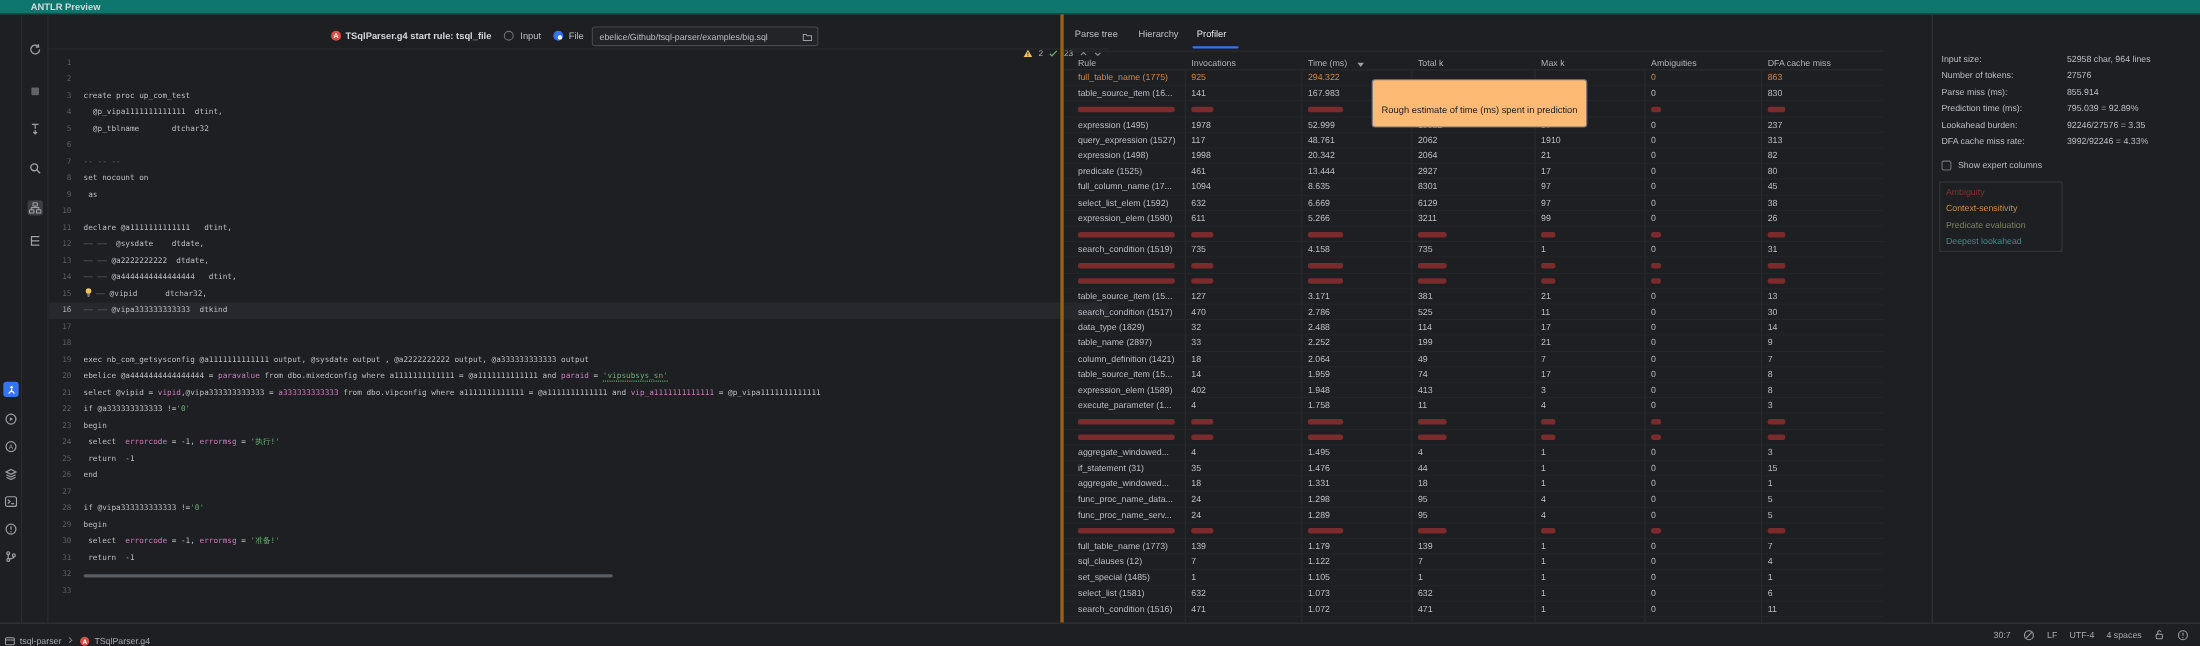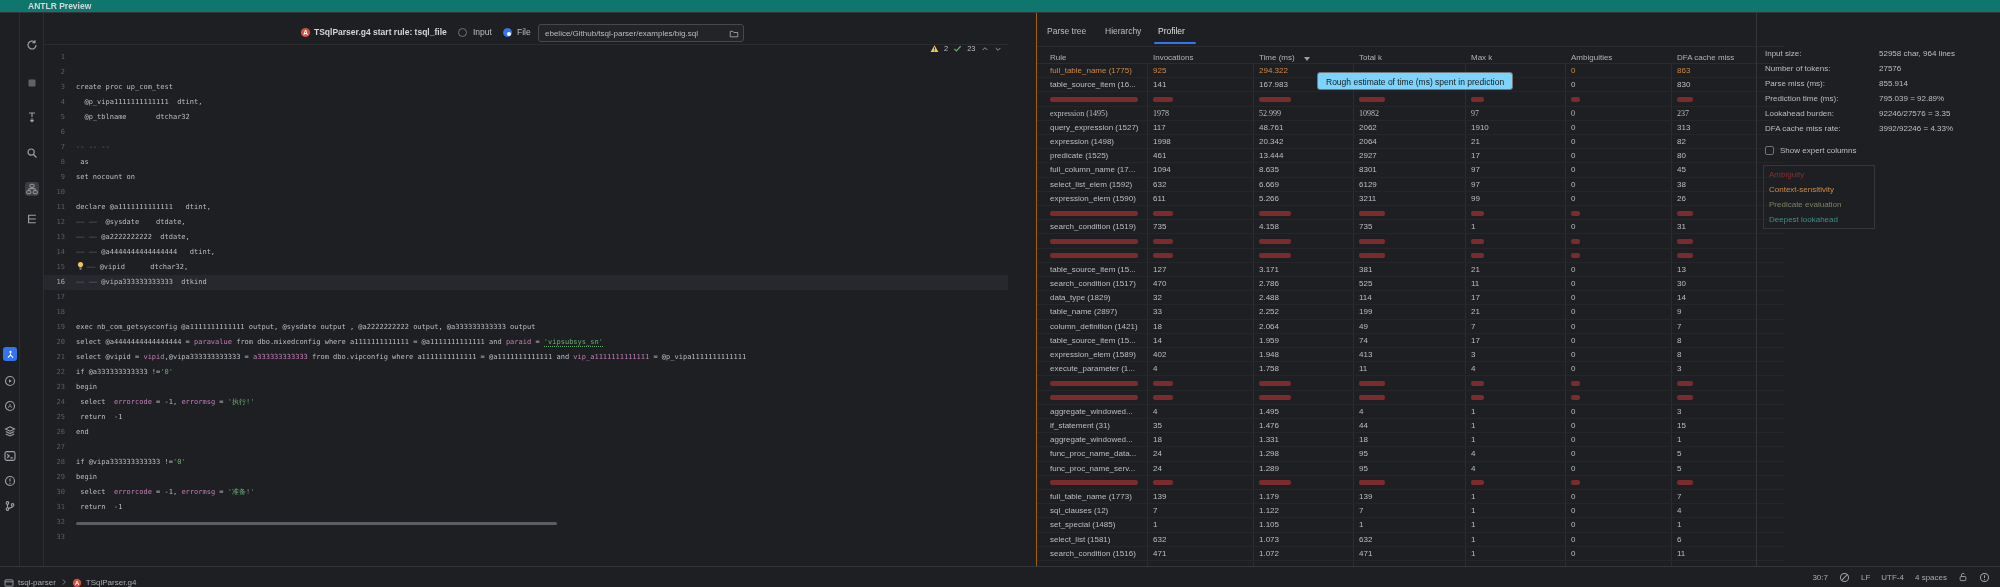--- a/index.html
+++ b/index.html
@@ -46,37 +46,37 @@
 #code-lines{position:absolute;left:32px;top:5px;width:930px}
 .code-line{height:15px;line-height:15px;font-family:"DejaVu Sans Mono",monospace;font-size:7px;white-space:pre;color:#bcbec4}
 .tk-m{color:#6e727a}
 .tk-p{color:#c77dbb}
 .tk-s{color:#6aab73}
 .tk-su{color:#6aab73;border-bottom:1px dotted #6aab73}
 .bulb{display:inline-block;width:11px;height:10px;vertical-align:-2px}
 #h-scrollbar{position:absolute;left:32px;top:477px;width:481px;height:3px;background:#5a5d61;border-radius:2px}
 
 
-#rpanel{position:absolute;left:1036px;top:13px;width:748px;height:553px;border-left:1px solid #a16207;overflow:hidden}
+#rpanel{position:absolute;left:964px;top:13px;width:748px;height:553px;border-left:3px solid #a16207;overflow:hidden}
 .tab{position:absolute;top:13px;font-size:8.5px;color:#bcbec4;white-space:nowrap}
 .tab.active{color:#dfe1e5}
 #tab-underline{position:absolute;left:117px;top:29px;width:42px;height:2px;background:#3574f0;border-radius:1px}
 #tabs-sep{position:absolute;left:0;top:33px;width:748px;height:1px;background:#292b2f}
 .hc{position:absolute;top:40px;font-size:8px;color:#b0b2b7;white-space:nowrap}
 .c0{left:13px}.c1{left:116px}.c2{left:222px}.c3{left:322px}.c4{left:434px}.c5{left:534px}.c6{left:640px}
 #sort-arrow{position:absolute;left:267px;top:44px;width:0;height:0;border-left:3.5px solid transparent;border-right:3.5px solid transparent;border-top:4px solid #9da0a6}
 #header-sep{position:absolute;left:0;top:50px;width:748px;height:1px;background:#292b2f}
 #table-body{position:absolute;left:0;top:51px;width:748px;height:502px;overflow:hidden}
 .vgrid{position:absolute;top:0;width:1px;height:502px;background:#2a2c30}
 .t-row{position:absolute;left:0;width:748px;height:14.2px;line-height:14.2px;border-bottom:1px solid #242628}
 .t-cell{position:absolute;top:0;font-size:8px;white-space:nowrap;color:#bcbec4}
 .t-row.orange .t-cell{color:#d08845}
 .bar{position:absolute;top:4.5px;height:5px;background:#7c2b2c;border-radius:2px}
-#tooltip{position:absolute;left:280px;top:59px;height:18px;line-height:12px;background:#7dd3fc;color:#1a1b1e;
-  font-size:8.5px;padding:3px 8px;border-radius:3px;border:1px solid #73767a;white-space:nowrap;z-index:6}
+#tooltip{position:absolute;left:280px;top:59px;height:18px;line-height:12px;background:#fdba74;color:#1a1b1e;
+  font-size:8.5px;padding:21px 8px;border-radius:3px;border:1px solid #73767a;white-space:nowrap;z-index:6}
 
 
 #stats{position:absolute;left:1756px;top:13px;width:244px;height:553px;border-left:1px solid #34363a}
 #stats-rows{position:absolute;left:8px;top:33px;width:230px}
 .stat-row{height:15px;line-height:15px;font-size:8px;display:flex}
 .stat-label{width:114px;color:#bcbec4}
 .stat-value{color:#bcbec4;white-space:nowrap}
 #expert-row{position:absolute;left:8px;top:133px;display:flex;align-items:center;gap:6px}
 #expert-box{width:9px;height:9px;border:1px solid #6e7278;border-radius:2px;background:#1e1f22}
 #expert-label{font-size:8px;color:#bcbec4}
@@ -296,37 +296,37 @@
       <div class="gutter-line">33</div>
     </div>
   <div id="code-lines">
       <div class="code-line"></div>
       <div class="code-line"></div>
       <div class="code-line"><span class="tk-d">create proc up_com_test</span></div>
       <div class="code-line"><span class="tk-d">  @p_vipa1111111111111  dtint,</span></div>
       <div class="code-line"><span class="tk-d">  @p_tblname       dtchar32</span></div>
       <div class="code-line"></div>
       <div class="code-line"><span class="tk-m">-- -- --</span></div>
+      <div class="code-line"><span class="tk-d">set nocount on</span></div>
       <div class="code-line"><span class="tk-d"> as</span></div>
-      <div class="code-line"><span class="tk-d">set nocount on</span></div>
       <div class="code-line"></div>
       <div class="code-line"><span class="tk-d">declare @a1111111111111   dtint,</span></div>
       <div class="code-line"><span class="tk-m">—— —— </span><span class="tk-d"> @sysdate    dtdate,</span></div>
       <div class="code-line"><span class="tk-m">—— —— </span><span class="tk-d">@a2222222222  dtdate,</span></div>
       <div class="code-line"><span class="tk-m">—— —— </span><span class="tk-d">@a4444444444444444   dtint,</span></div>
       <div class="code-line"><span class="bulb"><svg width="9" height="10" viewBox="0 0 12 13">
             <circle cx="6" cy="4.6" r="3.4" fill="#f2c55c"></circle>
             <rect x="4.4" y="8.4" width="3.2" height="1.6" rx="0.4" fill="#9da0a6"></rect>
             <rect x="4.9" y="10.4" width="2.2" height="1" rx="0.3" fill="#9da0a6"></rect>
           </svg></span><span class="tk-m">—— </span><span class="tk-d">@vipid      dtchar32,</span></div>
       <div class="code-line"><span class="tk-m">—— —— </span><span class="tk-d">@vipa333333333333  dtkind</span></div>
       <div class="code-line"></div>
       <div class="code-line"></div>
       <div class="code-line"><span class="tk-d">exec nb_com_getsysconfig @a1111111111111 output, @sysdate output , @a2222222222 output, @a333333333333 output</span></div>
-      <div class="code-line"><span class="tk-d">select @a4444444444444444 = </span><span class="tk-p">paravalue</span><span class="tk-d"> from dbo.mixedconfig where a1111111111111 = @a1111111111111 and </span><span class="tk-p">paraid</span><span class="tk-d"> = </span><span class="tk-su">'vipsubsys_sn'</span></div>
+      <div class="code-line"><span class="tk-d">ebelice @a4444444444444444 = </span><span class="tk-p">paravalue</span><span class="tk-d"> from dbo.mixedconfig where a1111111111111 = @a1111111111111 and </span><span class="tk-p">paraid</span><span class="tk-d"> = </span><span class="tk-su">'vipsubsys_sn'</span></div>
       <div class="code-line"><span class="tk-d">select @vipid = </span><span class="tk-p">vipid</span><span class="tk-d">,@vipa333333333333 = </span><span class="tk-p">a333333333333</span><span class="tk-d"> from dbo.vipconfig where a1111111111111 = @a1111111111111 and </span><span class="tk-p">vip_a1111111111111</span><span class="tk-d"> = @p_vipa1111111111111</span></div>
       <div class="code-line"><span class="tk-d">if @a333333333333 !=</span><span class="tk-s">'0'</span></div>
       <div class="code-line"><span class="tk-d">begin</span></div>
       <div class="code-line"><span class="tk-d"> select  </span><span class="tk-p">errorcode</span><span class="tk-d"> = -1, </span><span class="tk-p">errormsg</span><span class="tk-d"> = </span><span class="tk-s">'执行!'</span></div>
       <div class="code-line"><span class="tk-d"> return  -1</span></div>
       <div class="code-line"><span class="tk-d">end</span></div>
       <div class="code-line"></div>
       <div class="code-line"><span class="tk-d">if @vipa333333333333 !=</span><span class="tk-s">'0'</span></div>
       <div class="code-line"><span class="tk-d">begin</span></div>
       <div class="code-line"><span class="tk-d"> select  </span><span class="tk-p">errorcode</span><span class="tk-d"> = -1, </span><span class="tk-p">errormsg</span><span class="tk-d"> = </span><span class="tk-s">'准备!'</span></div>
@@ -380,21 +380,21 @@
       </div>
       <div class="t-row redrow" style="top: 28.4px;">
         <span class="bar c0" style="width: 88px;"></span>
         <span class="bar c1" style="width: 20px;"></span>
         <span class="bar c2" style="width: 32px;"></span>
         <span class="bar c3" style="width: 26px;"></span>
         <span class="bar c4" style="width: 13px;"></span>
         <span class="bar c5" style="width: 9px;"></span>
         <span class="bar c6" style="width: 16px;"></span>
       </div>
-      <div class="t-row" style="top: 42.6px; font-family: Liberation Serif, serif;">
+      <div class="t-row" style="top: 42.6px;">
         <span class="t-cell c0">expression (1495)</span>
         <span class="t-cell c1">1978</span>
         <span class="t-cell c2">52.999</span>
         <span class="t-cell c3">10982</span>
         <span class="t-cell c4">97</span>
         <span class="t-cell c5">0</span>
         <span class="t-cell c6">237</span>
       </div>
       <div class="t-row" style="top: 56.8px;">
         <span class="t-cell c0">query_expression (1527)</span>

